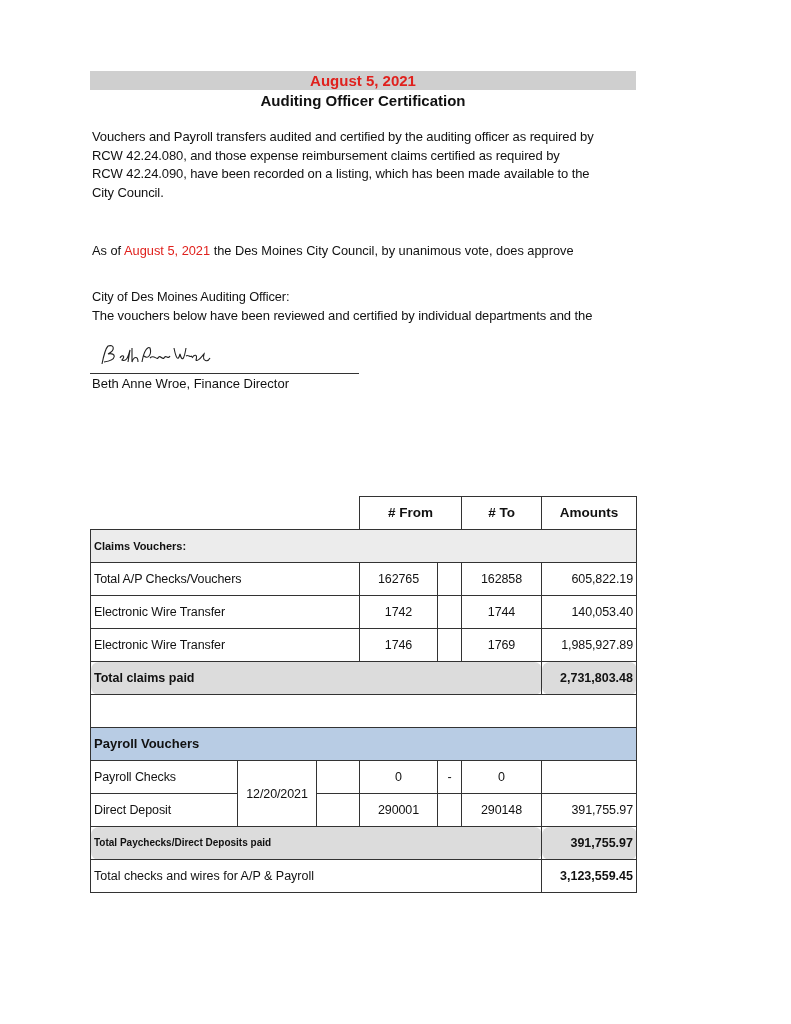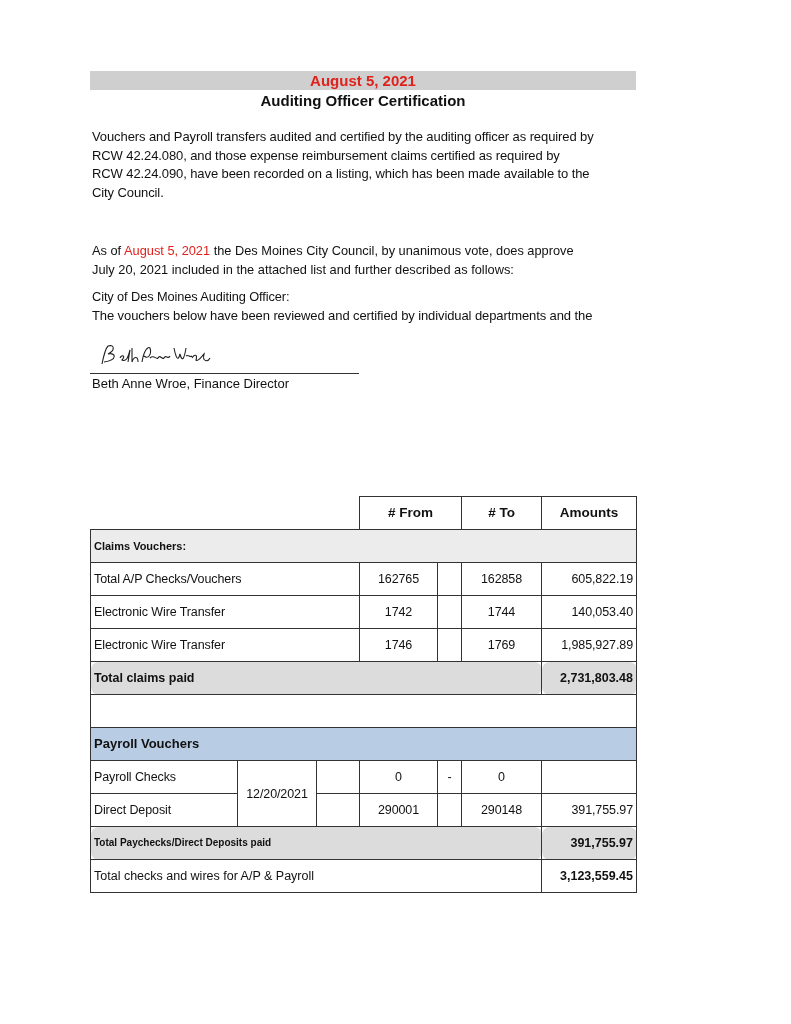--- a/index.html
+++ b/index.html
@@ -33,21 +33,20 @@
 
 <div class="abs para calibri" style="top:128px;">
   <div>Vouchers and Payroll transfers audited and certified by the auditing officer as required by</div>
   <div>RCW 42.24.080, and those expense reimbursement claims certified as required by</div>
   <div>RCW 42.24.090, have been recorded on a listing, which has been made available to the</div>
   <div>City Council.</div>
 </div>
 
 <div class="abs para" style="top:216px; font-size:12.8px; line-height:19px;margin-top:25px;">
   <div><span>As of </span><span class="red">August 5, 2021</span><span> the Des Moines City Council, by unanimous vote, does approve</span></div>
-  <div>July 20, 2021 included in the attached list and further described as follows:</div>
 </div>
 
 <div class="abs para calibri" style="top:288px;">
   <div style="font-size:12.8px;">City of Des Moines Auditing Officer:</div>
   <div>The vouchers below have been reviewed and certified by individual departments and the</div>
 </div>
 
 <svg class="abs signature" width="120" height="30">
   <path d="M4 24 C6 14,8 8,10 6 M10 6 C16 4,18 10,10 14 C18 12,20 20,6 22 M22 18 C24 14,28 16,24 20 C28 22,30 18,32 10 L30 22 M34 8 L34 22 C36 16,40 16,40 22 M44 22 C46 10,50 6,52 8 C54 14,50 20,46 16 M52 18 C56 14,58 20,60 18 C62 14,64 20,66 18 C68 14,70 20,72 16 M76 8 C78 18,80 22,82 14 C84 22,86 20,88 8 M88 16 C90 14,92 18,94 16 M94 18 C96 14,100 14,98 20 C100 22,104 16,106 14 C104 22,110 22,112 18" stroke="#222" stroke-width="1.1" fill="none"></path>
 </svg>

